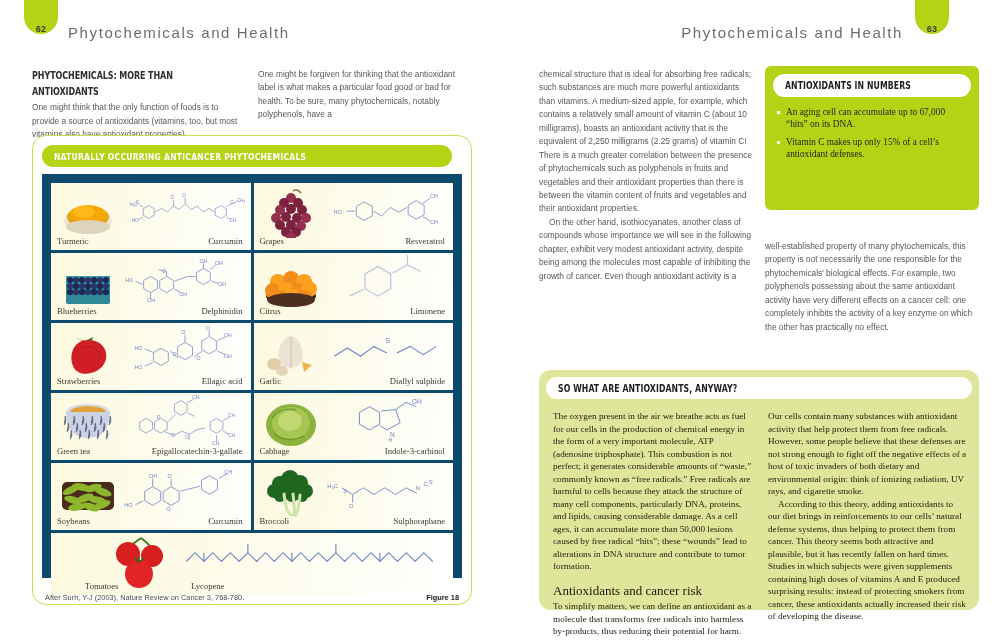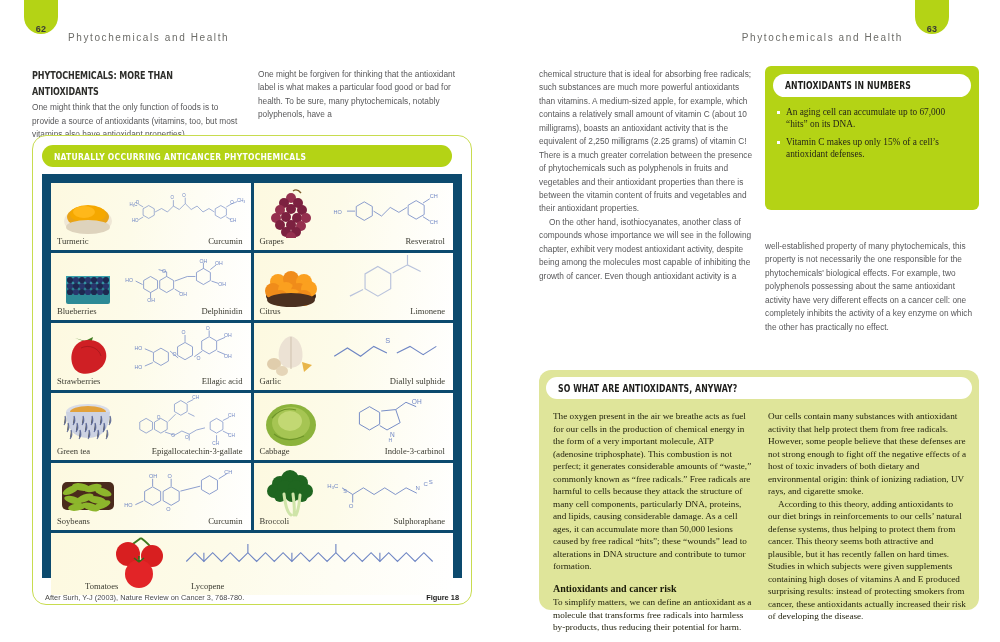--- a/index.html
+++ b/index.html
@@ -17,21 +17,21 @@
   }
   .tab-left{left:24px;}
   .tab-right{left:915px;}
   .folio{
     position:absolute;top:24px;width:34px;text-align:center;
     font-size:9px;font-weight:bold;color:#3b3b36;letter-spacing:.2px;
   }
   .folio-left{left:24px;}
   .folio-right{left:915px;}
   .runhead{
-    position:absolute;top:32px;font-size:10px;color:#6c6c68;
+    position:absolute;top:24px;font-size:15px;color:#6c6c68;
     letter-spacing:1.6px;white-space:nowrap;
   }
   .runhead-left{left:68px;}
   .runhead-right{right:97px;}
 
   
   .col{position:absolute;font-size:8.3px;line-height:1.62;color:#58585a;}
   .col p{margin:0;}
   .col p + p{text-indent:10px;}
   .secthead{
@@ -80,22 +80,22 @@
     position:absolute;top:40px;left:14px;right:12px;bottom:10px;
     display:flex;gap:16px;
   }
   .anti-body .acol{
     flex:1;font-family:"Liberation Serif",serif;
     font-size:9.2px;line-height:1.36;color:#23230f;
   }
   .anti-body .acol p{margin:0;}
   .anti-body .acol p + p{text-indent:10px;}
   .anti-sub{
-    font-weight:bold;margin-top:9px !important;margin-bottom:1px !important;
-    text-indent:0 !important;color:#1a1a08;font-size:10px;
+    font-weight:normal;margin-top:9px !important;margin-bottom:1px !important;
+    text-indent:0 !important;color:#1a1a08;font-size:13px;
   }
 
   
   #figure{
     position:absolute;left:32px;top:135px;width:440px;height:470px;
     border:1.4px solid #c8dc4f;border-radius:14px;background:#ffffff;
     box-sizing:border-box;
     text-align:center;
   }
   .fig-title{

